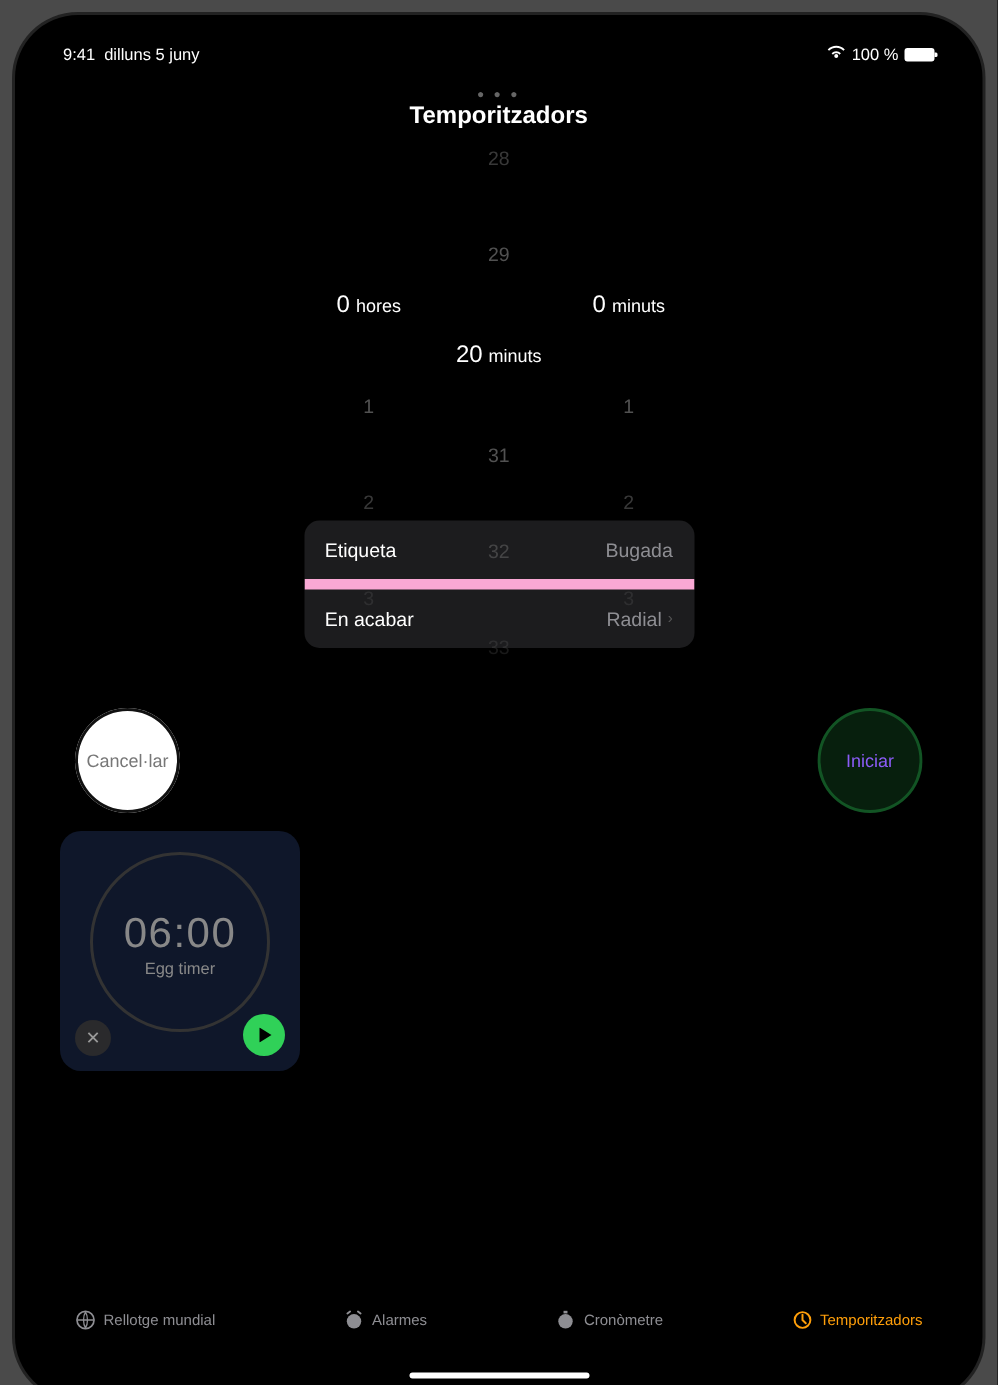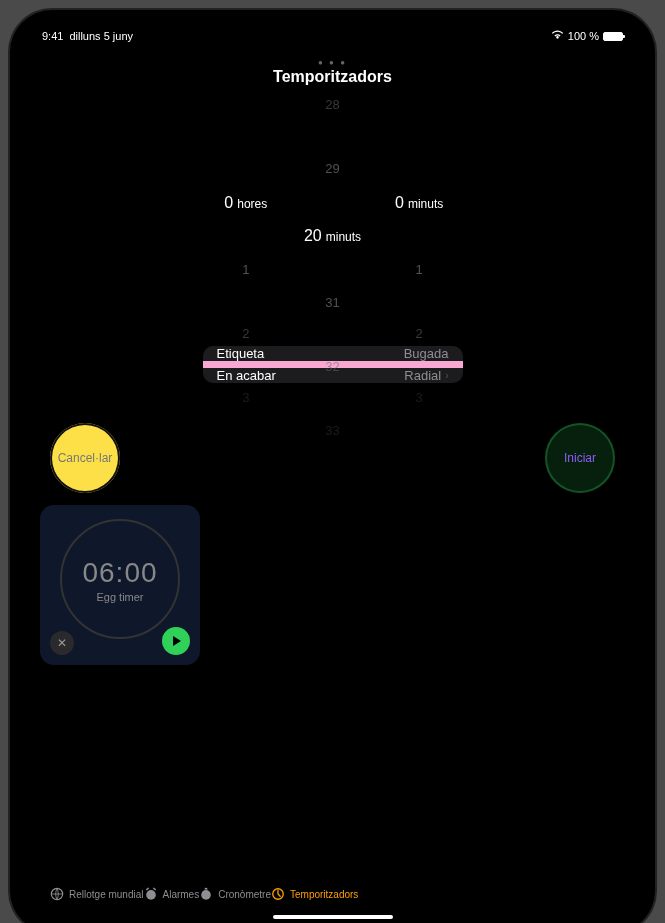--- a/index.html
+++ b/index.html
@@ -19,41 +19,41 @@
     .picker { margin: 80px auto 0; width: 260px; position: relative; height: 140px; display: flex; color: #666; }
     .picker-col { flex: 1; display: flex; flex-direction: column; align-items: center; justify-content: center; position: relative; font-size: 13px; font-variant-numeric: tabular-nums; gap: 42px; }
     .picker-col .opt { height: 22px; line-height: 22px; }
     .fade-top { opacity: 0.25; } .fade-mid { opacity: 0.55; text-align: right; } .fade-near { opacity: 0.8; }
     .picker-selection { position: absolute; top: 50%; left: -10px; right: -10px; transform: translateY(-50%); height: 28px; background: #1c1c1e; border-radius: 7px; z-index: -1; }
     .picker-label { font-size: 12px; color: #fff; }
     .picker-selected-row { display: flex; align-items: baseline; gap: 4px; color: #fff; height: 28px; line-height: 28px; }
     .picker-selected-row .num { font-size: 16px; }
 
     .settings { margin: 40px auto 0; width: 260px; background: #1c1c1e; border-radius: 10px; overflow: hidden; }
-    .settings-row { display: flex; justify-content: space-between; align-items: center; padding: 0 14px; font-size: 13px; text-align: right; }
+    .settings-row { display: flex; justify-content: space-between; align-items: center; padding: 12px 14px; font-size: 13px; text-align: right; }
     .settings-row + .settings-row { border-top: 7px solid #f9a8d4; }
     .settings-label { color: #fff; }
     .settings-value { color: #8e8e93; display: flex; align-items: center; gap: 4px; }
     .chevron { font-size: 10px; color: #555; }
 
     .controls { margin-top: 40px; display: flex; justify-content: space-between; padding: 0 10px; }
     .ctrl-btn { width: 70px; height: 70px; border-radius: 50%; display: flex; align-items: center; justify-content: center; font-size: 12px; cursor: pointer; }
-    .cancel-btn { background: #fde047; color: #777; box-shadow: inset 0 0 0 2px #111; }
+    .cancel-btn { background: #ffffff; color: #777; box-shadow: inset 0 0 0 2px #111; }
     .start-btn { background: rgba(48,209,88,0.15); color: #8b5cf6; box-shadow: inset 0 0 0 2px rgba(48,209,88,0.3); }
 
     .recents-title { color: #fff; font-size: 15px; font-weight: 600; margin-top: 60px; padding-left: 4px; }
     .recent-card { margin-top: 12px; width: 160px; height: 160px; background: #0f172a; border-radius: 14px; position: relative; display: flex; flex-direction: column; align-items: center; justify-content: center; }
     .dial { position: absolute; width: 120px; height: 120px; border: 2px solid #333; border-radius: 50%; top: 14px; }
     .recent-time { color: #888; font-size: 28px; font-weight: 300; letter-spacing: 1px; font-variant-numeric: tabular-nums; position: relative; z-index: 1; margin-top: -10px; }
     .recent-name { color: #888; font-size: 11px; margin-top: 2px; position: relative; z-index: 1; }
     .close-rc { position: absolute; left: 10px; bottom: 10px; width: 24px; height: 24px; border-radius: 50%; background: #2a2a2c; color: #999; display: flex; align-items: center; justify-content: center; font-size: 12px; }
     .play-rc { position: absolute; right: 10px; bottom: 10px; width: 28px; height: 28px; border-radius: 50%; background: #30d158; display: flex; align-items: center; justify-content: center; }
     .play-rc svg { width: 10px; height: 10px; margin-left: 1px; }
 
-    .tabbar { position: absolute; left: 0; right: 0; bottom: 8px; display: flex; justify-content: flex-start; padding: 10px 30px 14px; }
+    .tabbar { position: absolute; left: 0; right: 0; bottom: 22px; display: flex; justify-content: space-between; padding: 10px 30px 14px; }
     .tab { display: flex; align-items: center; gap: 5px; font-size: 10px; color: #8e8e93; }
     .tab.active { color: #ff9f0a; }
     .tab svg { width: 14px; height: 14px; }
     .home-bar { position: absolute; bottom: 4px; left: 50%; transform: translateX(-50%); width: 120px; height: 4px; background: #fff; border-radius: 3px; }
   </style>
 </head>
 <body>
 
 <div class="device">
   <div class="screen">

